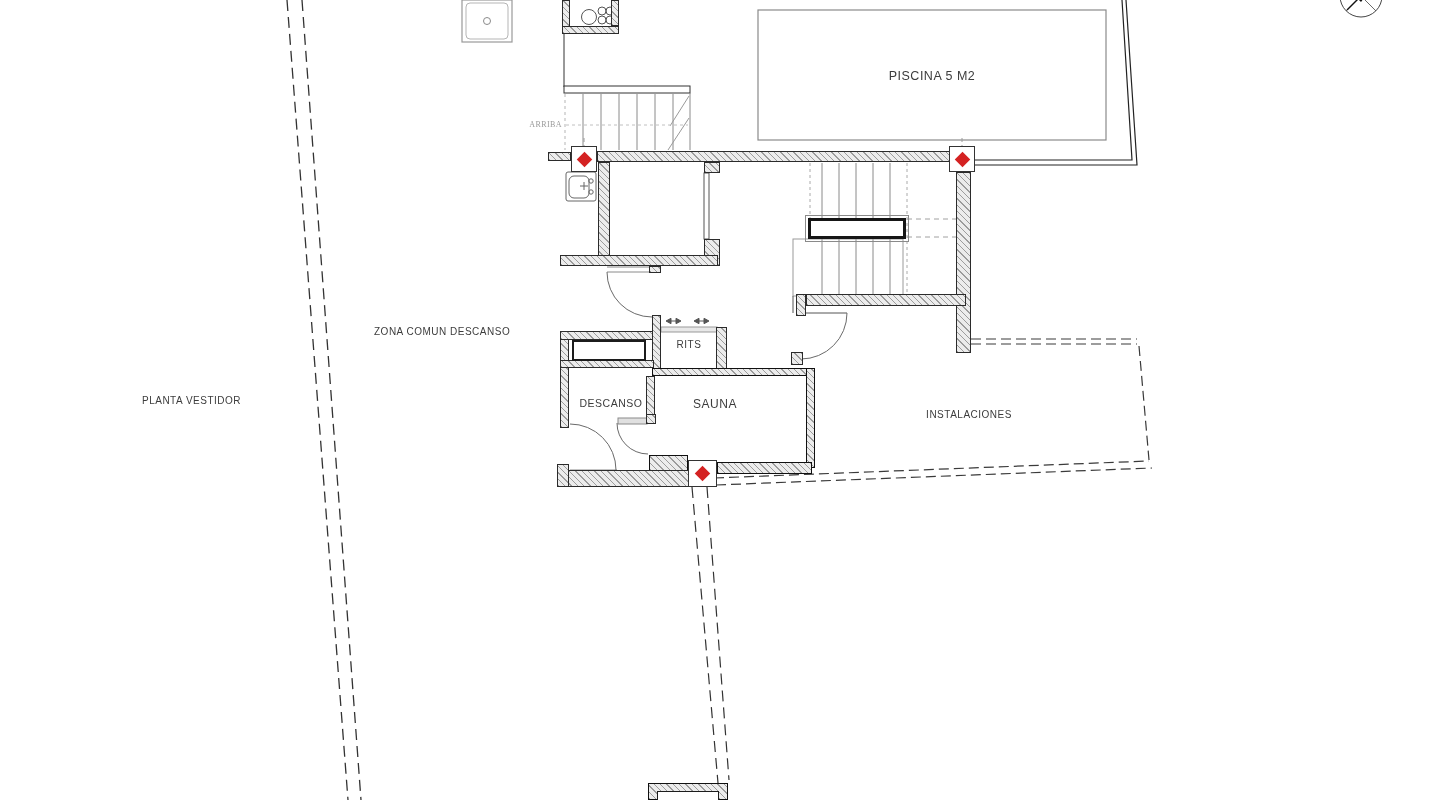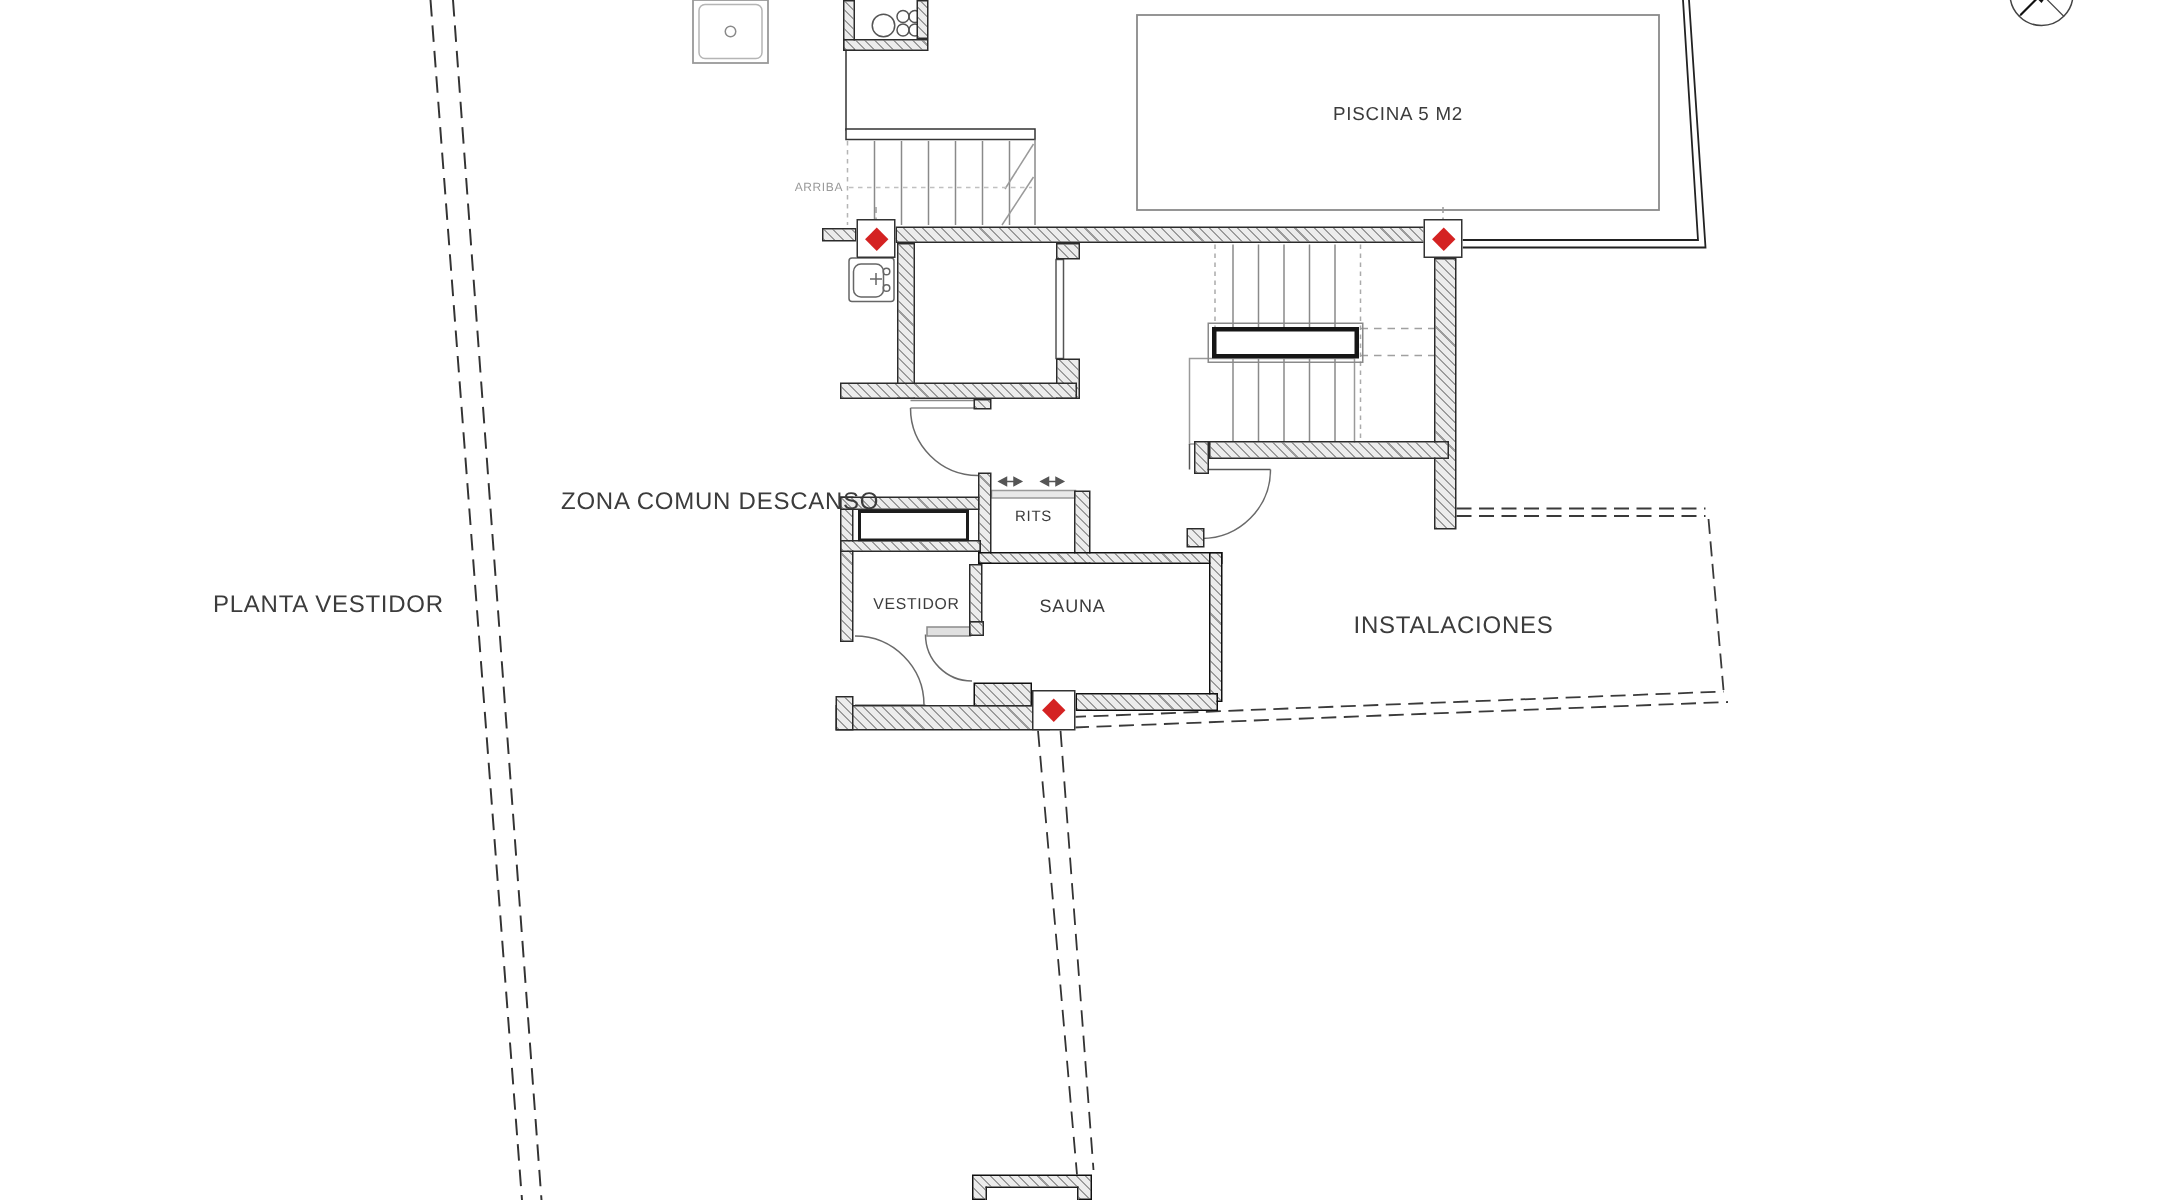--- a/index.html
+++ b/index.html
@@ -12,24 +12,24 @@
   .wall.dark{border:1.5px solid #101010;}
   .marker-box{position:absolute;background:#fff;border:1px solid #333;
         display:flex;align-items:center;justify-content:center;box-sizing:border-box;}
   .diamond{width:11px;height:11px;background:var(--marker-red,#d42222);transform:rotate(45deg);}
   .railing{position:absolute;left:808px;top:218px;width:98px;height:21px;background:#fff;
         border:3px solid #161616;outline:1px solid #8a8a8a;outline-offset:2px;box-sizing:border-box;}
   .lockers-box{position:absolute;left:572px;top:340px;width:74px;height:21px;background:#fff;
         border:2px solid #1c1c1c;box-sizing:border-box;}
   .kiosk-inner{position:absolute;left:657px;top:791px;width:62px;height:9px;background:#fff;
         border:1px solid #1c1c1c;border-bottom:none;box-sizing:border-box;}
-  .lbl{position:absolute;color:var(--text,#3c3c3c);white-space:nowrap;font-size:16px;
+  .lbl{position:absolute;color:var(--text,#3c3c3c);white-space:nowrap;font-size:10px;
         letter-spacing:.5px;}
   .lbl.center{text-align:center;}
-  .lbl.small{font-size:8px;color:#9a9a9a;letter-spacing:.4px;}
+  .lbl.small{font-size:8px;color:#9a9a9a;letter-spacing:.4px;font-family:Liberation Serif, serif;}
 </style>
 </head>
 <body>
 
 <div id="plan">
 
   <svg class="overlay" width="1440" height="800" viewBox="0 0 1440 800">
 
     <g stroke="#333" stroke-width="1.3" stroke-dasharray="11 6">
       <line x1="287" y1="0" x2="348" y2="800"></line>
@@ -214,17 +214,17 @@
   </div>
   <div class="marker-box" style="left:688px;top:460px;width:29px;height:27px">
     <div class="diamond"></div>
   </div>
 
   <span class="lbl" style="left:142px;top:395px">PLANTA VESTIDOR</span>
   <span class="lbl" style="left:374px;top:326px">ZONA COMUN DESCANSO</span>
   <span class="lbl center" style="left:832px;top:69px;width:200px;font-size:12.5px">PISCINA 5 M2</span>
   <span class="lbl small" style="left:520px;top:120px;width:42px;text-align:right">ARRIBA</span>
   <span class="lbl center" style="left:664px;top:339px;width:50px;font-size:10px">RITS</span>
-  <span class="lbl center" style="left:566px;top:397px;width:90px;font-size:10.5px">VESTIDOR</span>
+  <span class="lbl center" style="left:566px;top:397px;width:90px;font-size:10.5px">DESCANSO</span>
   <span class="lbl center" style="left:670px;top:397px;width:90px;font-size:12px">SAUNA</span>
   <span class="lbl center" style="left:899px;top:409px;width:140px">INSTALACIONES</span>
 
 </div>
 
 </body></html>

